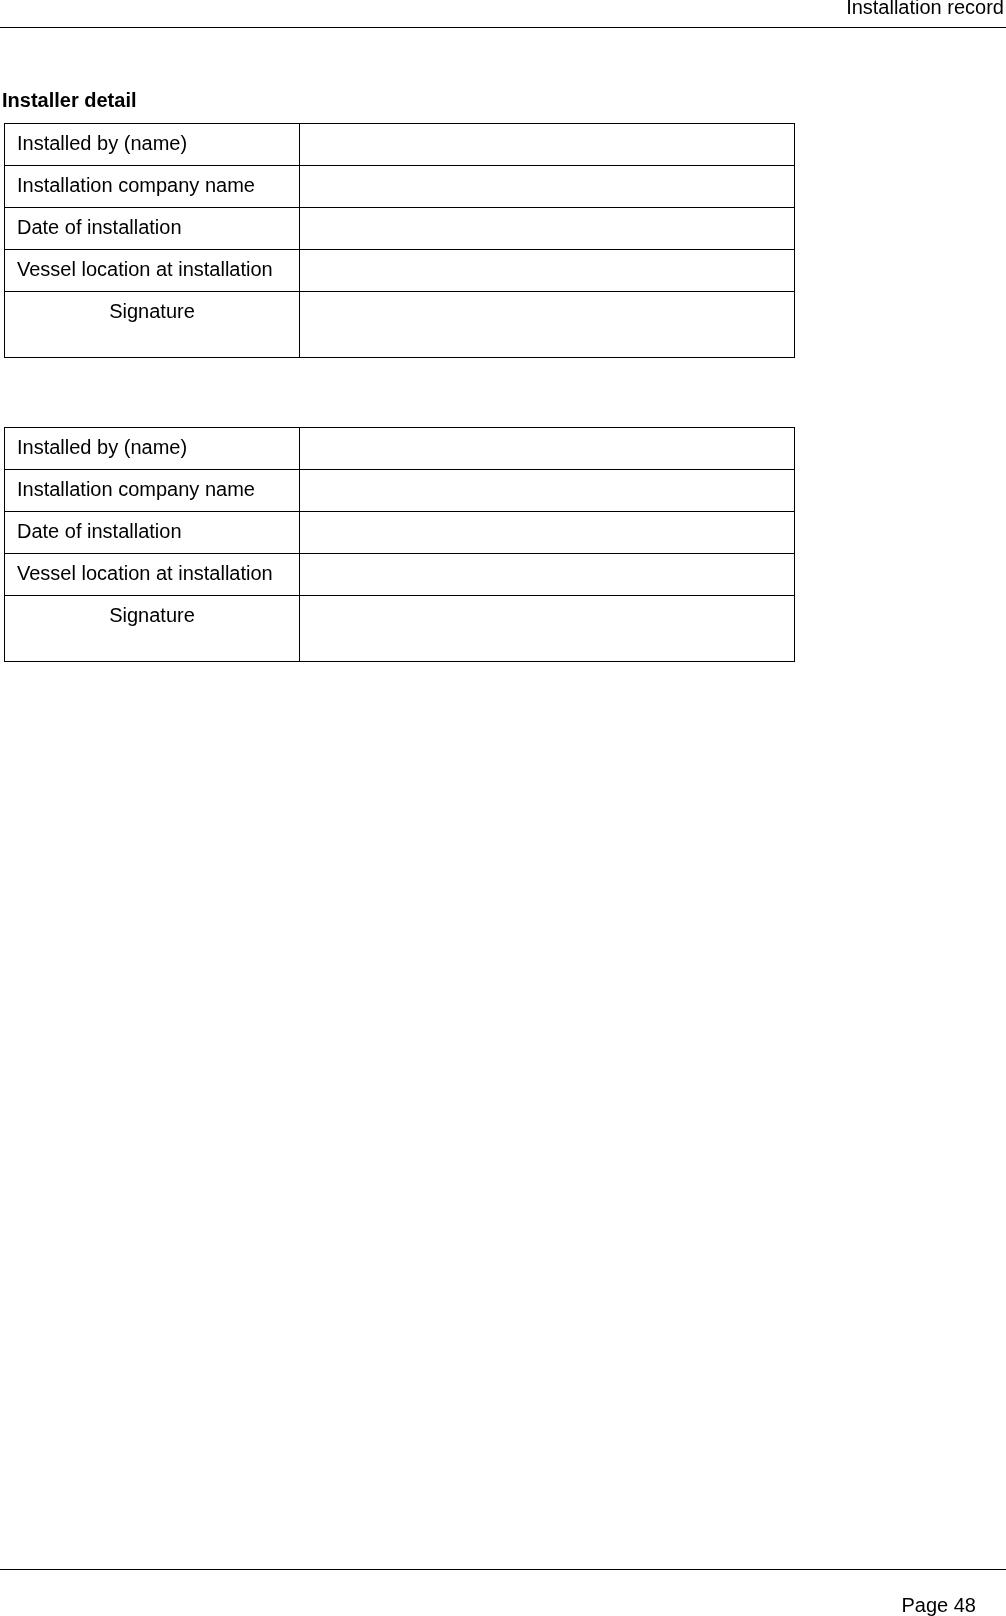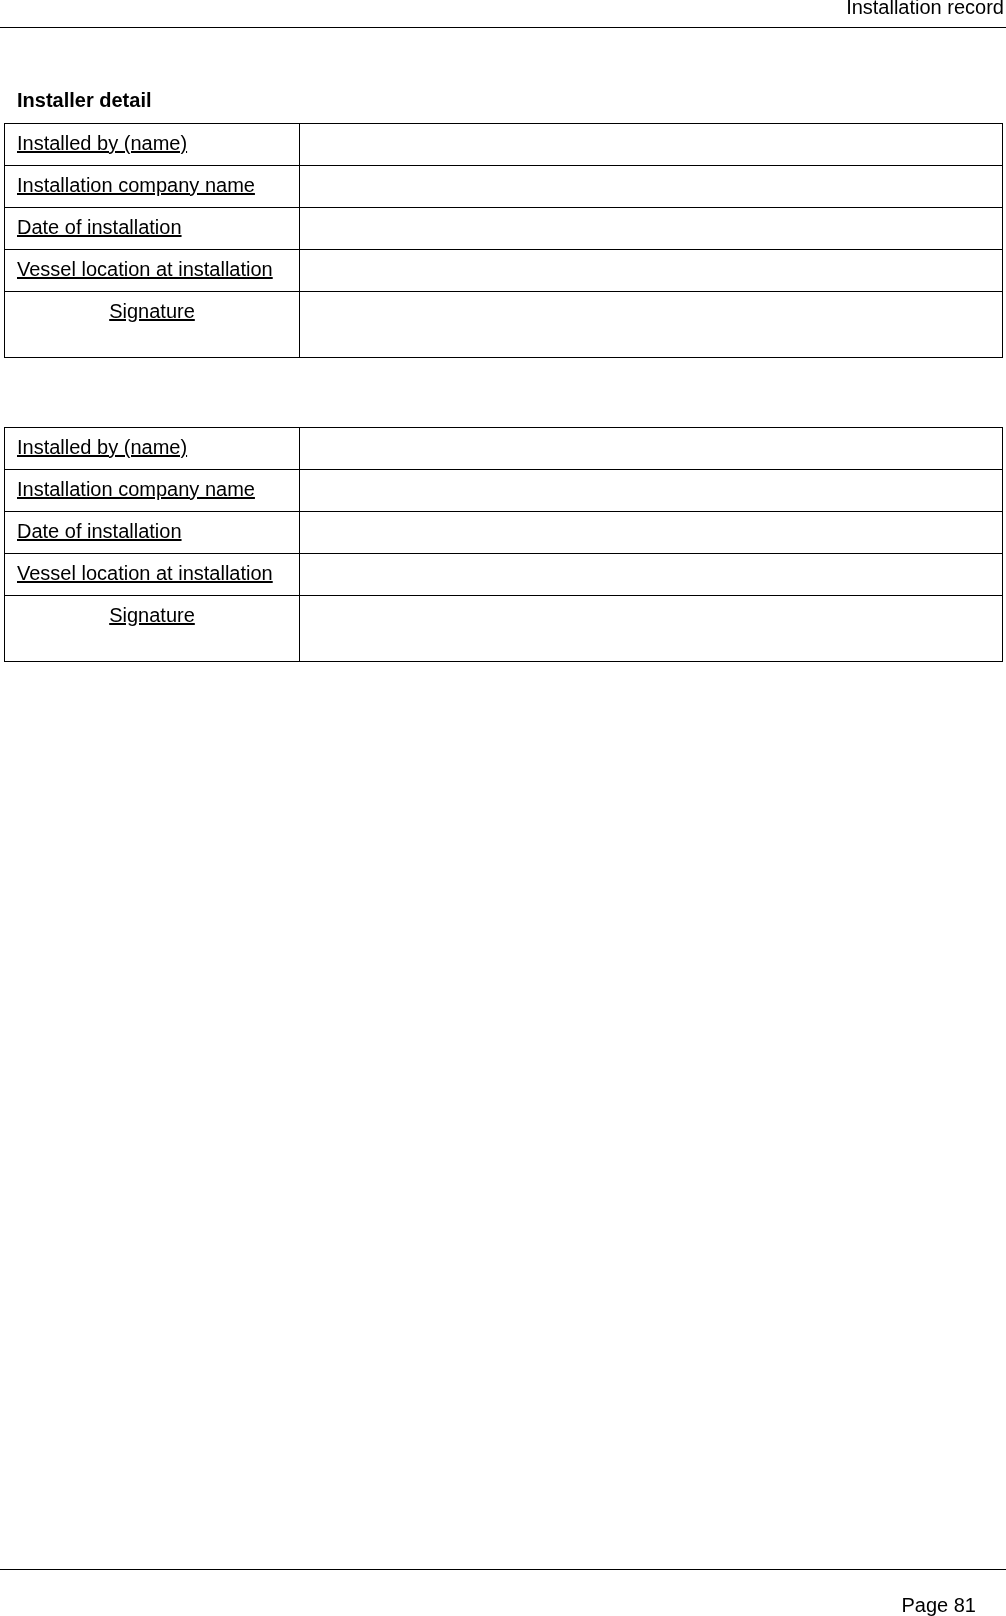--- a/index.html
+++ b/index.html
@@ -1,21 +1,21 @@
 <!DOCTYPE html>
 <html><head>
 <meta charset="utf-8">
 <style>
   html, body { margin: 0; padding: 0; background: #ffffff; }
   body { width: 1006px; height: 1616px; position: relative; overflow: hidden;
          font-family: "Liberation Sans", sans-serif; color: #000; }
   .hdr-text { position: absolute; right: 2px; top: -4px; font-size: 20px; }
   .hdr-line { position: absolute; left: 0; right: 0; top: 27px; height: 1px; background: #000; }
-  .section-title { position: absolute; left: 17px; top: 89px; font-size: 20px; font-weight: bold; }
-  table.rec { position: absolute; left: 4px; width: 999px; border-collapse: collapse; text-decoration: underline; }
+  .section-title { position: absolute; left: 2px; top: 89px; font-size: 20px; font-weight: bold; }
+  table.rec { position: absolute; left: 4px; width: 791px; border-collapse: collapse; }
   table.rec td { border: 1.5px solid #000; font-size: 20px; vertical-align: top;
                  padding: 8px 12px 0 12px; height: 33px; box-sizing: content-box; }
   table.rec td.lbl { width: 270px; }
   table.rec tr.sig td { height: 57px; text-align: center; }
   .ftr-line { position: absolute; left: 0; right: 0; top: 1569px; height: 1px; background: #000; }
   .ftr-text { position: absolute; right: 30px; top: 1594px; font-size: 20px; }
 </style>
 </head>
 <body>
 
@@ -68,13 +68,13 @@
     <td></td>
   </tr>
   <tr class="sig">
     <td class="lbl">Signature</td>
     <td></td>
   </tr>
 </tbody>
   </table>
 
 <div class="ftr-line"></div>
-<div class="ftr-text">Page 81</div>
+<div class="ftr-text">Page 48</div>
 
 </body></html>

